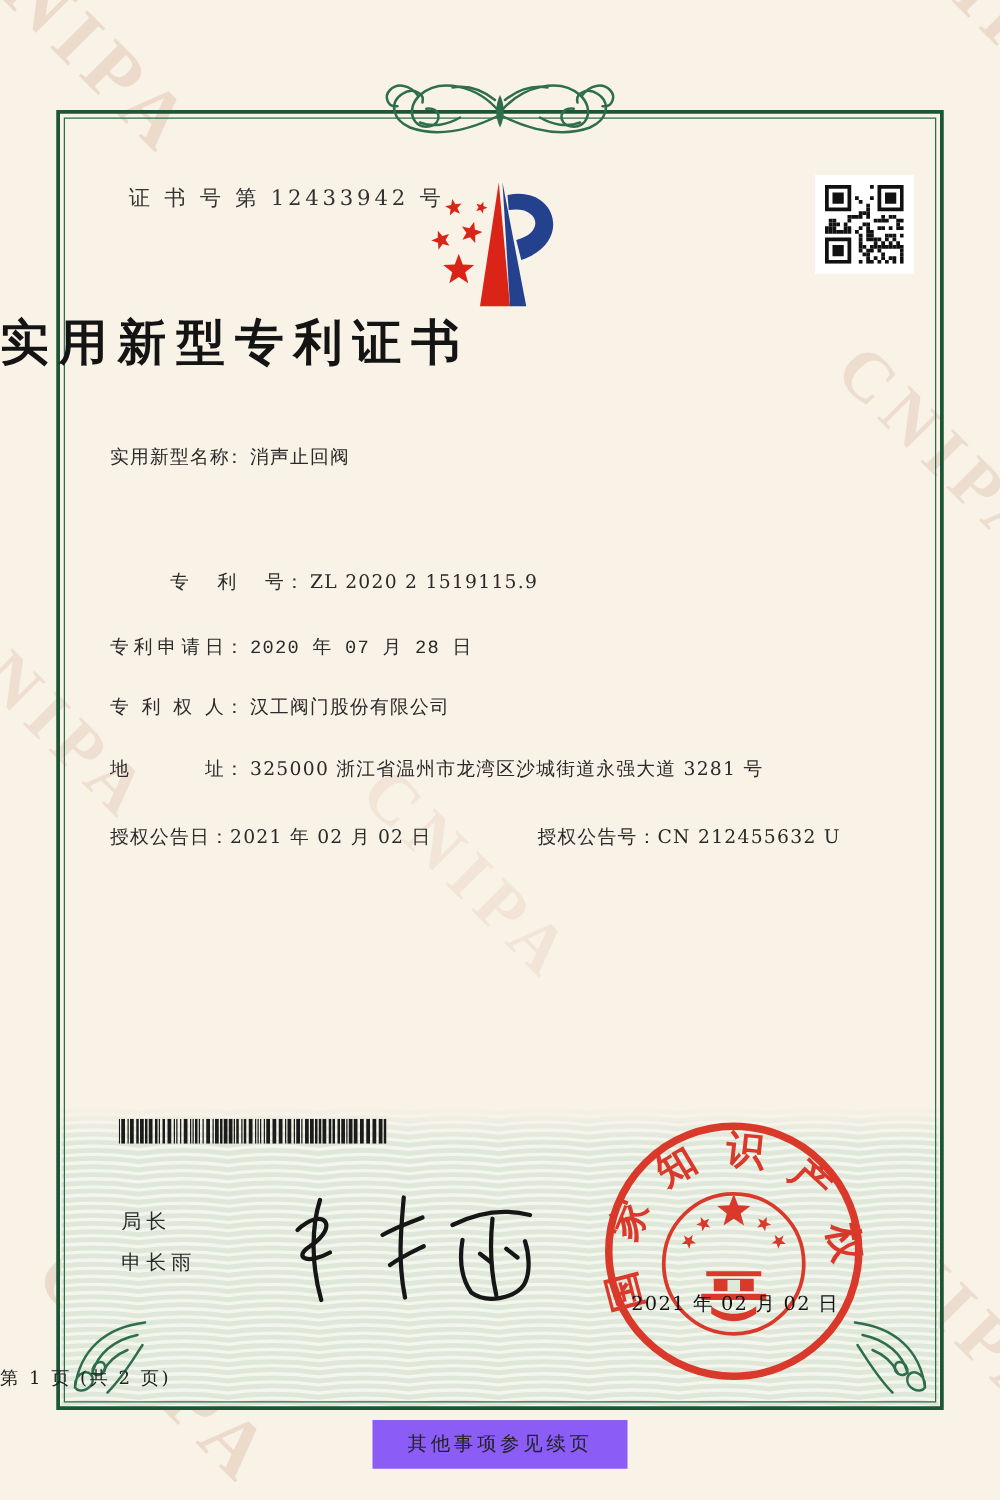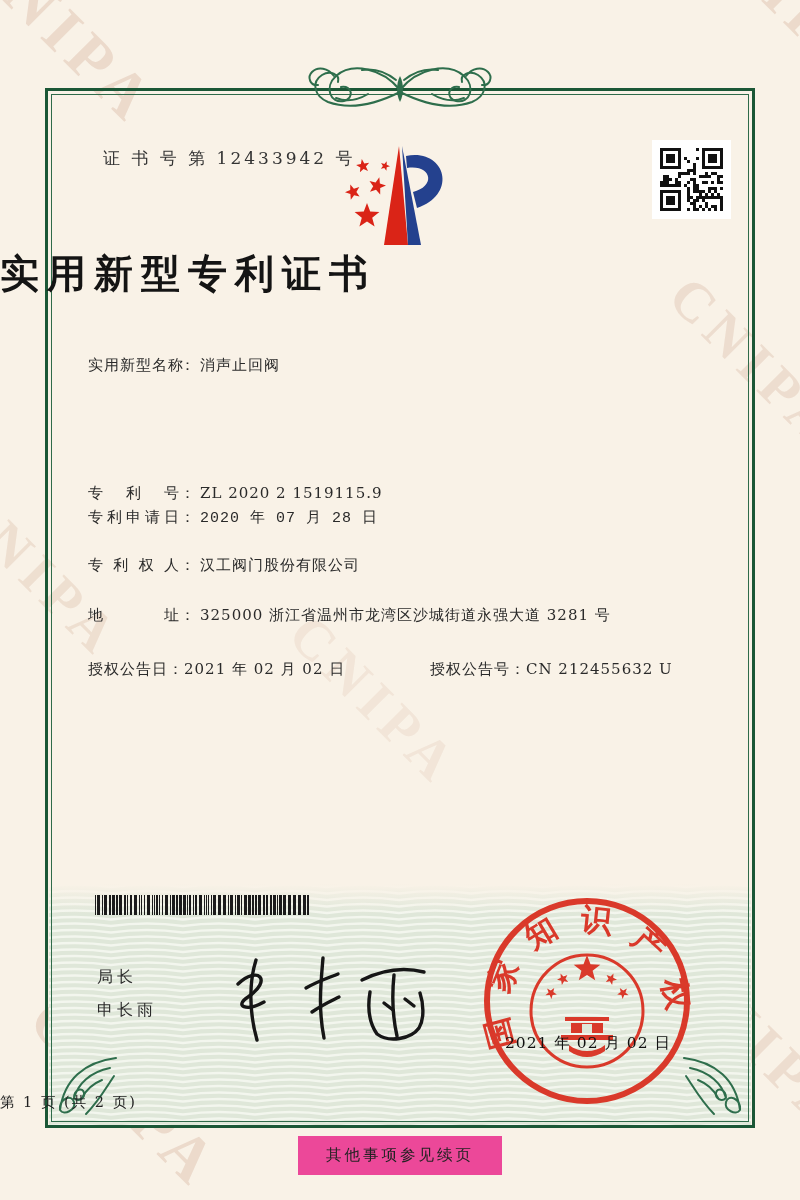--- a/index.html
+++ b/index.html
@@ -33,39 +33,39 @@
 
   .cert-no{position:absolute;left:88px;top:147px;font-size:17px;letter-spacing:3px;color:#333;margin-left:15px;}
   .logo{position:absolute;left:335px;top:144px;}
   .qr{position:absolute;left:652px;top:140px;background:#fff;padding:8px;}
   .title{position:absolute;left:0;right:0;top:247px;font-size:39px;font-weight:bold;
          letter-spacing:8px;color:#141414;}
 
   .field{position:absolute;left:88px;font-size:15px;letter-spacing:1px;white-space:nowrap;}
   .flabel{display:inline-block;width:92px;text-align:justify;text-align-last:justify;vertical-align:bottom;}
   .fvalue{margin-left:4px;}
-  .f1{top:356px;} .f2{top:408px;} .f3{top:484px;} .f4{top:508px;font-family:Liberation Mono, monospace;} .f5{top:556px;} .f6{top:606px;}
+  .f1{top:356px;} .f2{top:408px;} .f3{top:456px;margin-left:48px;} .f4{top:508px;font-family:Liberation Mono, monospace;} .f5{top:556px;} .f6{top:606px;}
   .grant-row{position:absolute;left:88px;top:660px;font-size:15px;letter-spacing:1px;white-space:nowrap;}
   .grant-no{position:absolute;left:342px;top:0;}
 
   .body-text{position:absolute;left:88px;top:696px;width:628px;font-size:15px;line-height:25.5px;
              letter-spacing:0.6px;text-align:justify;}
   .body-text p{margin:0;text-indent:31px;}
 
   .barcode{position:absolute;left:95px;top:895px;}
   .director-title{position:absolute;left:97px;top:967px;font-size:16px;letter-spacing:4px;}
   .director-name{position:absolute;left:97px;top:1000px;font-size:16px;letter-spacing:4px;}
   .signature{position:absolute;left:226px;top:950px;}
 
   .seal{position:absolute;left:481px;top:895px;opacity:0.93;}
   .seal-date{position:absolute;left:498px;top:1033px;width:180px;text-align:center;font-size:15.5px;
              color:#111;letter-spacing:1px;white-space:nowrap;}
 
   .page-no{position:absolute;left:0;right:0;top:1093px;font-size:14.5px;letter-spacing:2px;color:#222;}
-  .footer-note{position:absolute;left:50%;top:1136px;transform:translateX(-50%);background:#ec4899;
+  .footer-note{position:absolute;left:50%;top:1136px;transform:translateX(-50%);background:#8b5cf6;
                padding:9px 28px;font-size:15.5px;letter-spacing:3px;color:#222;white-space:nowrap;}
 </style>
 </head>
 <body>
 
 <div class="page">
 
   <span class="wm wm1">CNIPA</span>
   <span class="wm wm2">CNIPA</span>
   <span class="wm wm3">CNIPA</span>

